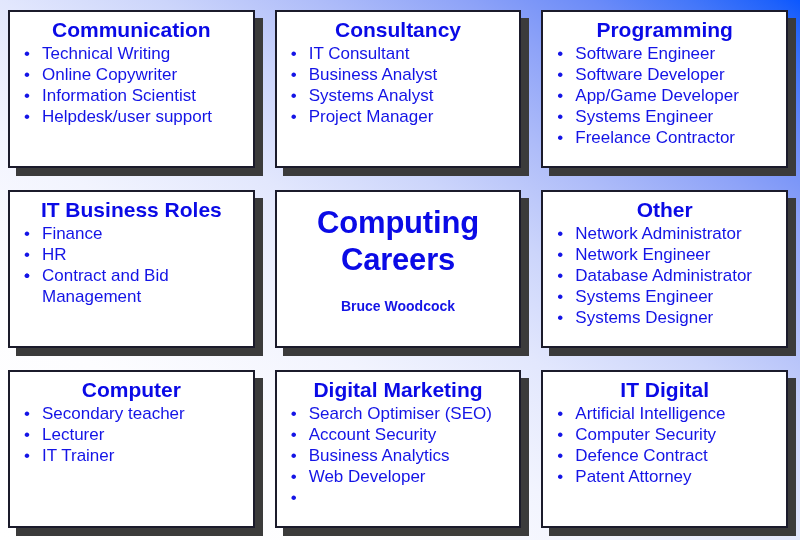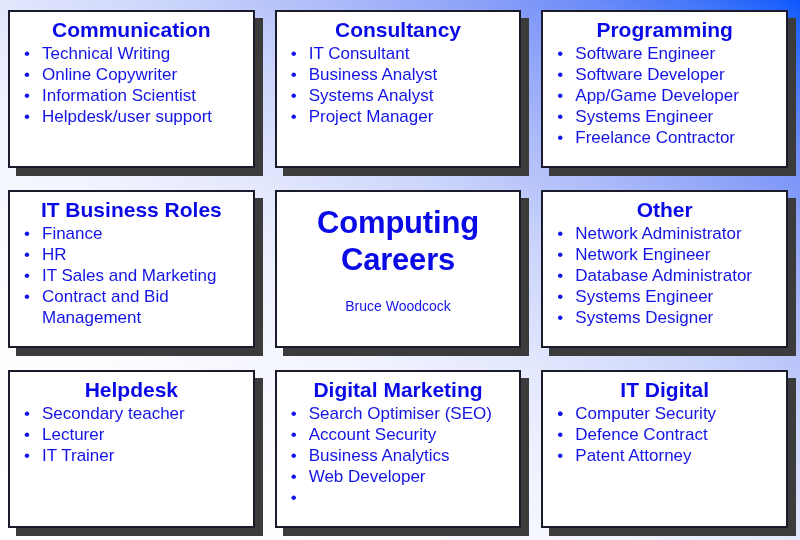--- a/index.html
+++ b/index.html
@@ -127,21 +127,21 @@
     text-align: right;
     margin: 0;
     letter-spacing: -0.2px;
   }
   .hero-sub {
     margin-top: 19px;
     text-align: center;
   }
   .hero-sub .line {
     color: #1414e6;
-    font-weight: normal;
+    font-weight: bold;
     font-size: 14px;
     line-height: 19px;
   }
 </style>
 </head>
 <body>
 
 <div id="poster">
   <div id="grid">
 
@@ -185,21 +185,21 @@
       </div>
     </div>
 
     <div class="cell">
       <div class="card-shadow"></div>
       <div class="card">
         <div class="card-title">IT Business Roles</div>
         <ul class="items">
             <li><span class="bullet">•</span><span class="txt">Finance</span></li>
             <li><span class="bullet">•</span><span class="txt">HR</span></li>
-            <li><span class="bullet">•</span><span class="txt">IT Sales and Marketing</span></li>
+            <li><span class="bullet">•</span></li>
             <li><span class="bullet">•</span><span class="txt">Contract and Bid Management</span></li>
           </ul>
       </div>
     </div>
 
     <div class="cell">
       <div class="card-shadow"></div>
       <div class="card hero">
         <div class="hero-title">Computing</div>
         <div class="hero-title">Careers</div>
@@ -219,21 +219,21 @@
             <li><span class="bullet">•</span><span class="txt">Database Administrator</span></li>
             <li><span class="bullet">•</span><span class="txt">Systems Engineer</span></li>
             <li><span class="bullet">•</span><span class="txt">Systems Designer</span></li>
           </ul>
       </div>
     </div>
 
     <div class="cell">
       <div class="card-shadow"></div>
       <div class="card">
-        <div class="card-title">Helpdesk</div>
+        <div class="card-title">Computer</div>
         <ul class="items">
             <li><span class="bullet">•</span><span class="txt">Secondary teacher</span></li>
             <li><span class="bullet">•</span><span class="txt">Lecturer</span></li>
             <li><span class="bullet">•</span><span class="txt">IT Trainer</span></li>
           </ul>
       </div>
     </div>
 
     <div class="cell">
       <div class="card-shadow"></div>
@@ -247,21 +247,21 @@
             <li><span class="bullet">•</span><span class="txt"></span></li>
           </ul>
       </div>
     </div>
 
     <div class="cell">
       <div class="card-shadow"></div>
       <div class="card">
         <div class="card-title">IT Digital</div>
         <ul class="items">
-            <li><span class="bullet">•</span></li>
+            <li><span class="bullet">•</span><span class="txt">Artificial Intelligence</span></li>
             <li><span class="bullet">•</span><span class="txt">Computer Security</span></li>
             <li><span class="bullet">•</span><span class="txt">Defence Contract</span></li>
             <li><span class="bullet">•</span><span class="txt">Patent Attorney</span></li>
           </ul>
       </div>
     </div>
 
   </div>
 </div>
 

